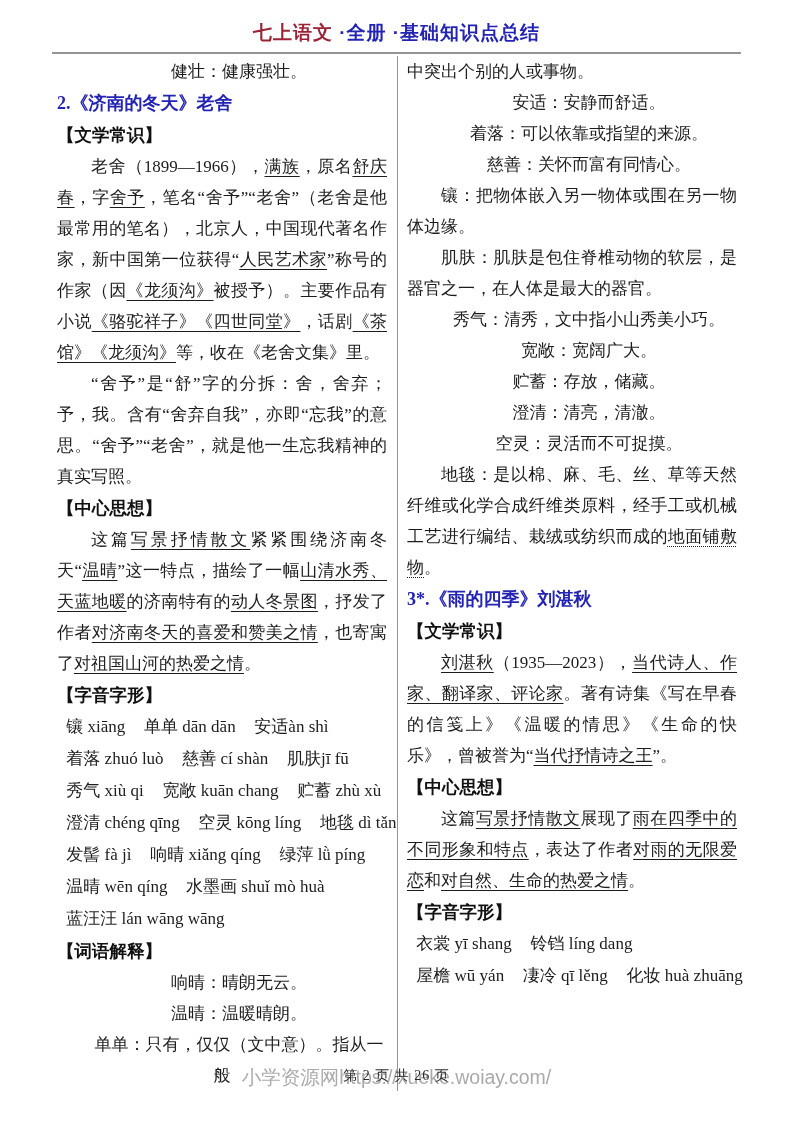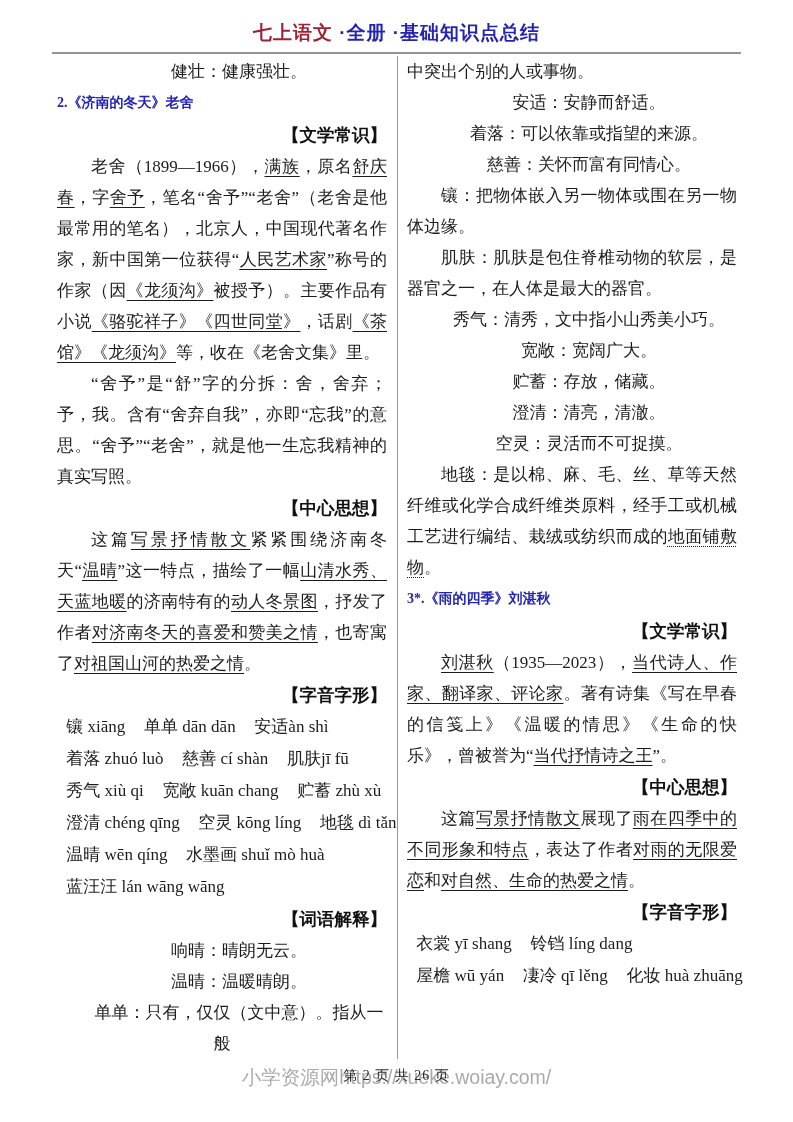--- a/index.html
+++ b/index.html
@@ -11,23 +11,23 @@
                       font-family:"Liberation Sans","DejaVu Sans",sans-serif;}
   .title-red{color:var(--red,#9b2335);}
   .title-blue{color:var(--blue,#2424b4);}
   .header-rule{position:absolute;top:52px;left:52px;right:52px;height:0;
                border-top:2px solid var(--divider,#8f8f8f);}
   .columns{position:absolute;top:56px;left:57px;right:56px;display:flex;min-height:1001px;align-items:stretch;}
   .col{width:50%;box-sizing:border-box;}
   .col-left{padding-right:10px;}
   .col-right{padding-left:9px;border-left:1px solid var(--divider,#9a9a9a);}
   .block{font-size:17px;line-height:31px;text-align:justify;}
-  .heading{color:var(--blue,#2424b4);font-weight:bold;font-size:14px;line-height:32px;text-align:left;}
+  .heading{color:var(--blue,#2424b4);font-weight:bold;font-size:18px;line-height:32px;text-align:left;}
   .subheading{font-weight:bold;color:#111;font-size:17.5px;line-height:32px;
-              font-family:"Liberation Sans","DejaVu Sans",sans-serif;text-align:right;}
+              font-family:"Liberation Sans","DejaVu Sans",sans-serif;text-align:left;}
   .para{text-indent:2em;}
   .def{text-indent:2em;text-align:center;}
   .cont{text-indent:0;text-align:left;}
   .pinyin{padding-left:0.55em;text-align:left;line-height:32px;white-space:nowrap;}
   .pinyin .py{margin-right:1.1em;}
   .u{text-decoration:underline;text-underline-offset:4px;text-decoration-thickness:1px;}
   .u.dot{text-decoration-style:dotted;}
   .page-footer{position:absolute;left:0;right:0;top:1062px;height:34px;}
   .watermark{position:absolute;left:50%;transform:translateX(-50%);top:2px;white-space:nowrap;
              font-family:"Liberation Sans","DejaVu Sans",sans-serif;font-size:19.5px;
@@ -50,20 +50,21 @@
         <div class="block subheading">【文学常识】</div>
         <div class="block para"><span>老舍（1899—1966），</span><span class="u">满族</span><span>，原名</span><span class="u">舒庆春</span><span>，字</span><span class="u">舍予</span><span>，笔名“舍予”“老舍”（老舍是他最常用的笔名），北京人，中国现代著名作家，新中国第一位获得“</span><span class="u">人民艺术家</span><span>”称号的作家（因</span><span class="u">《龙须沟》</span><span>被授予）。主要作品有小说</span><span class="u">《骆驼祥子》《四世同堂》</span><span>，话剧</span><span class="u">《茶馆》《龙须沟》</span><span>等，收在《老舍文集》里。</span></div>
         <div class="block para"><span>“舍予”是“舒”字的分拆：舍，舍弃；予，我。含有“舍弃自我”，亦即“忘我”的意思。“舍予”“老舍”，就是他一生忘我精神的真实写照。</span></div>
         <div class="block subheading">【中心思想】</div>
         <div class="block para"><span>这篇</span><span class="u">写景抒情散文</span><span>紧紧围绕济南冬天“</span><span class="u">温晴</span><span>”这一特点，描绘了一幅</span><span class="u">山清水秀、天蓝地暖</span><span>的济南特有的</span><span class="u">动人冬景图</span><span>，抒发了作者</span><span class="u">对济南冬天的喜爱和赞美之情</span><span>，也寄寓了</span><span class="u">对祖国山河的热爱之情</span><span>。</span></div>
         <div class="block subheading">【字音字形】</div>
         <div class="block pinyin"><span class="py">镶 xiāng</span><span class="py">单单 dān dān</span><span class="py">安适àn shì</span></div>
         <div class="block pinyin"><span class="py">着落 zhuó luò</span><span class="py">慈善 cí shàn</span><span class="py">肌肤jī fū</span></div>
         <div class="block pinyin"><span class="py">秀气 xiù qi</span><span class="py">宽敞 kuān chang</span><span class="py">贮蓄 zhù xù</span></div>
         <div class="block pinyin"><span class="py">澄清 chéng qīng</span><span class="py">空灵 kōng líng</span><span class="py">地毯 dì tǎn</span></div>
+        <div class="block pinyin"><span class="py">发髻 fà jì</span><span class="py">响晴 xiǎng qíng</span><span class="py">绿萍 lǜ píng</span></div>
         <div class="block pinyin"><span class="py">温晴 wēn qíng</span><span class="py">水墨画 shuǐ mò huà</span></div>
         <div class="block pinyin"><span class="py">蓝汪汪 lán wāng wāng</span></div>
         <div class="block subheading">【词语解释】</div>
         <div class="block def">响晴：晴朗无云。</div>
         <div class="block def">温晴：温暖晴朗。</div>
         <div class="block def">单单：只有，仅仅（文中意）。指从一般</div>
       </div>
     <div class="col col-right">
         <div class="block cont">中突出个别的人或事物。</div>
         <div class="block def">安适：安静而舒适。</div>

